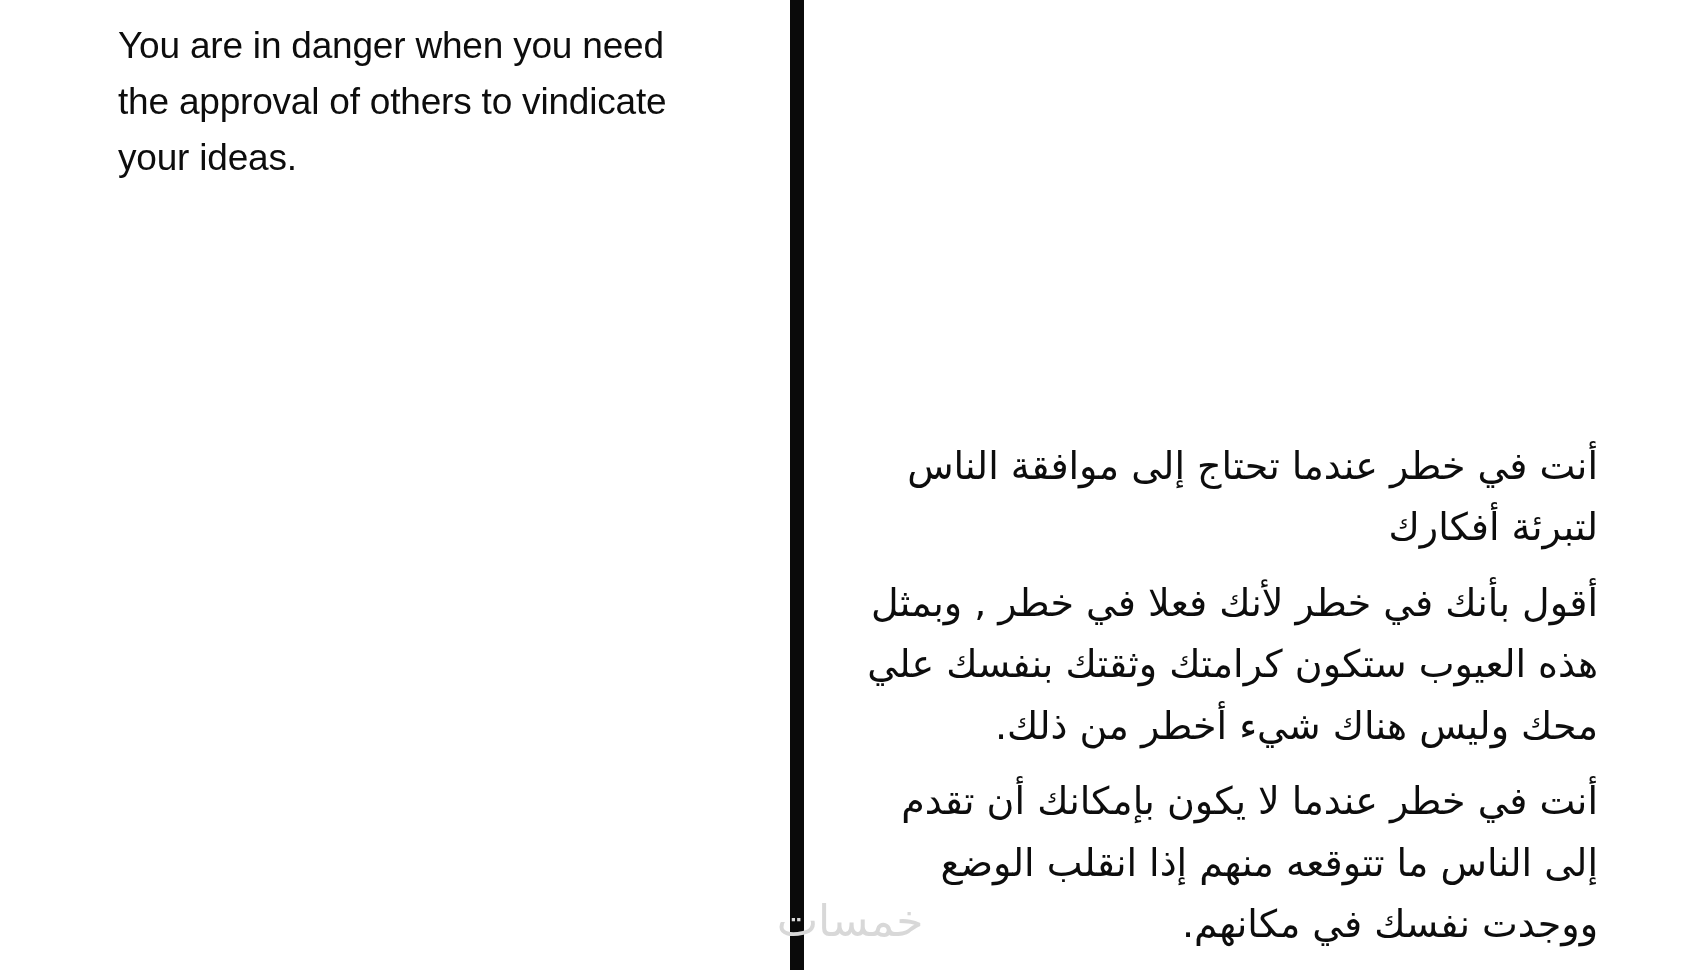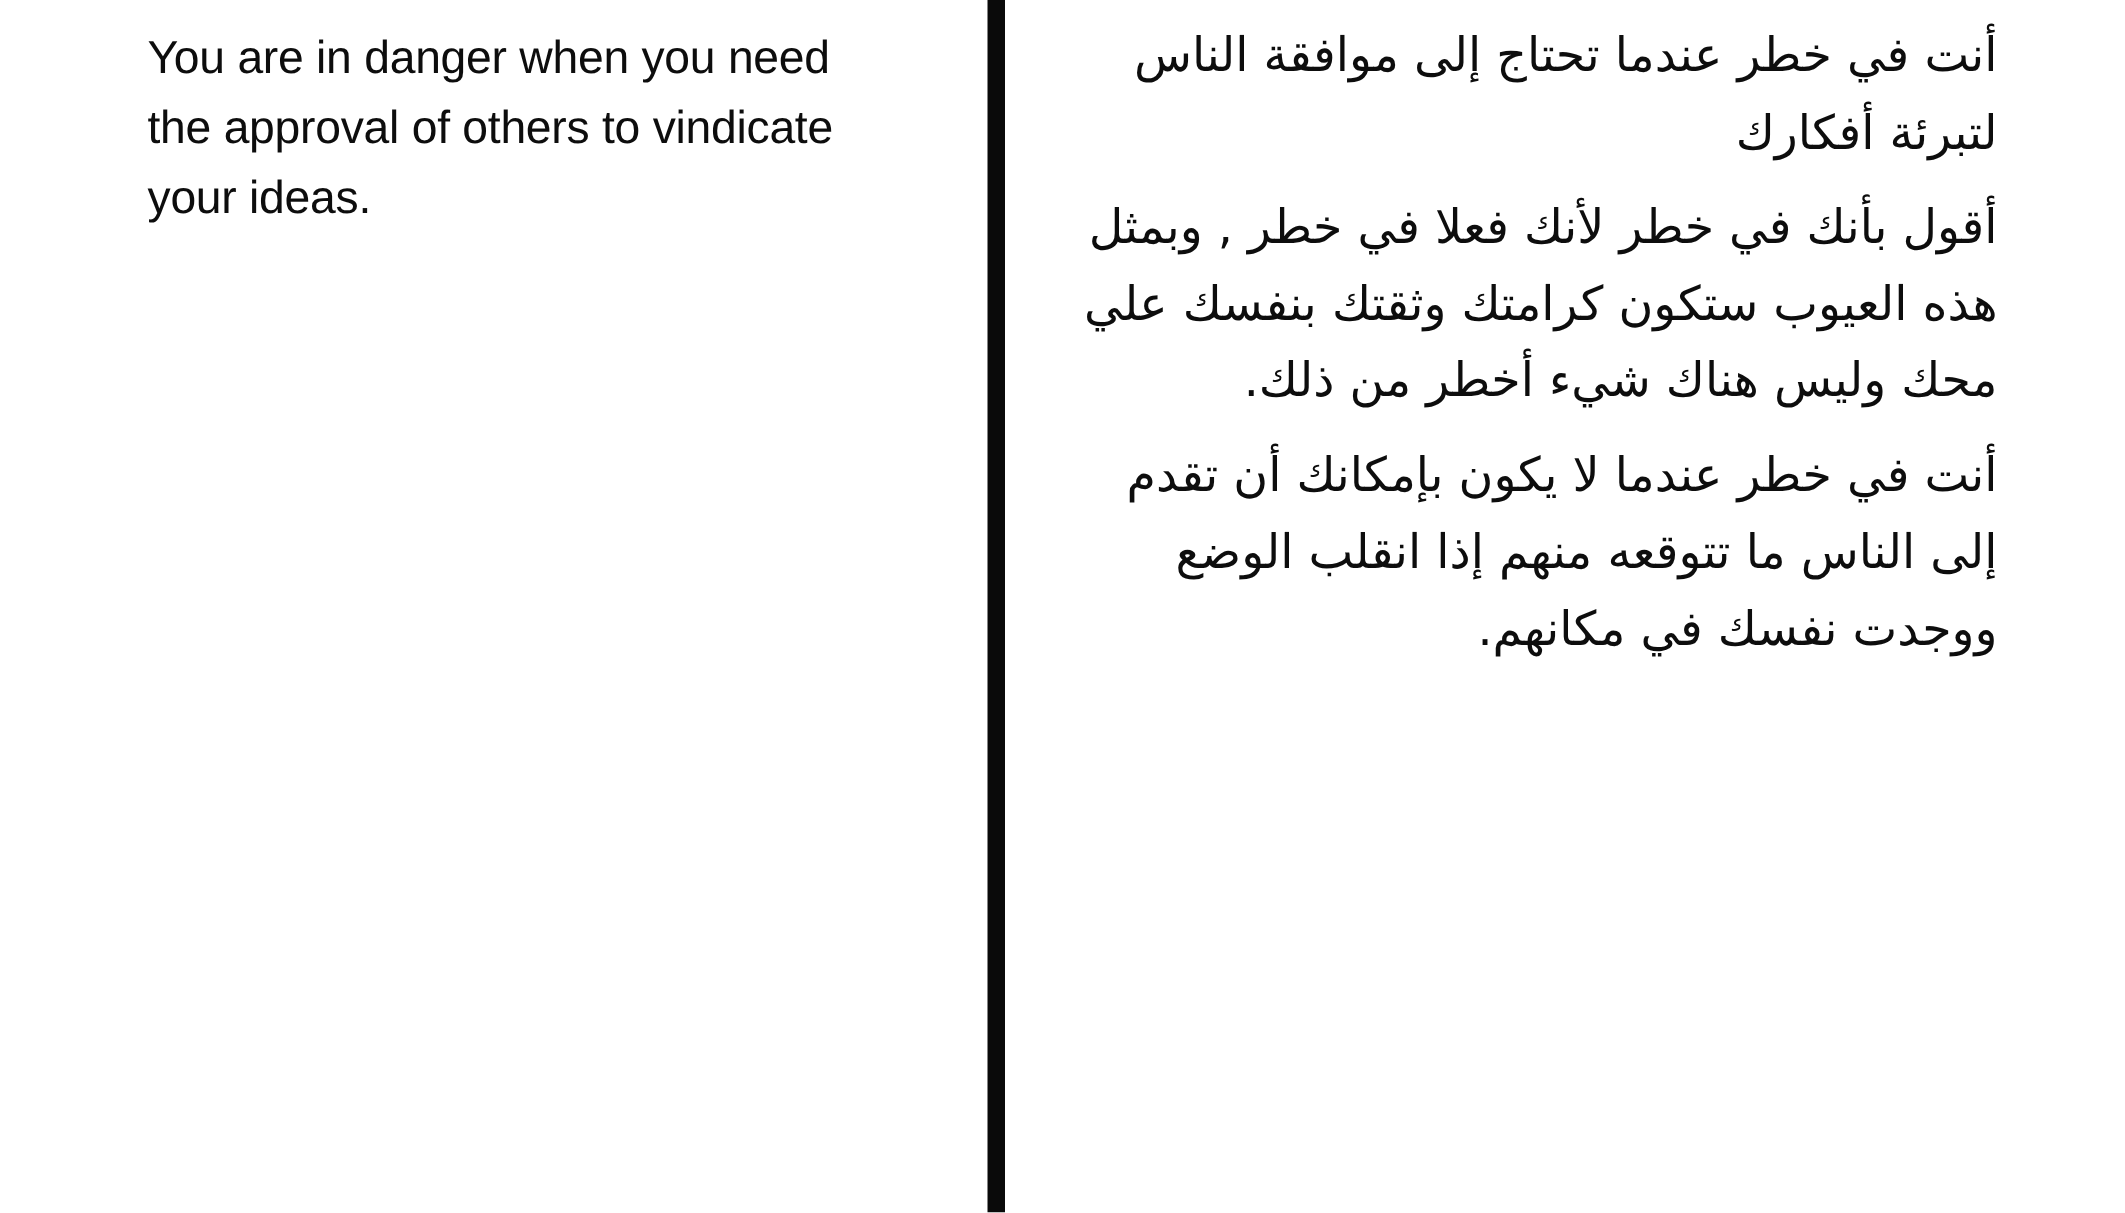--- a/index.html
+++ b/index.html
@@ -58,21 +58,21 @@
 
   
   .col-right {
     width: 896px;
     height: 970px;
     box-sizing: border-box;
     padding: 14px 102px 0 60px;
     direction: rtl;
     display: flex;
     flex-direction: column;
-    justify-content: flex-start;
+    justify-content: flex-end;
   }
 
   .col-right p {
     margin: 0 0 14px 0;
     font-size: 38px;
     line-height: 1.62;
     font-weight: 400;
     color: #0d0d0d;
     text-align: right;
     direction: rtl;
@@ -106,14 +106,15 @@
   </div>
 
   <div class="divider"></div>
 
   <div class="col-right">
     <p>أنت في خطر عندما تحتاج إلى موافقة الناس لتبرئة أفكارك</p>
     <p>أقول بأنك في خطر لأنك فعلا في خطر , وبمثل هذه العيوب ستكون كرامتك وثقتك بنفسك علي محك وليس هناك شيء أخطر من ذلك.</p>
     <p>أنت في خطر عندما لا يكون بإمكانك أن تقدم إلى الناس ما تتوقعه منهم إذا انقلب الوضع ووجدت نفسك في مكانهم.</p>
   </div>
 
+  <div class="watermark">خمسات</div>
 
 </div>
 
 </body></html>

